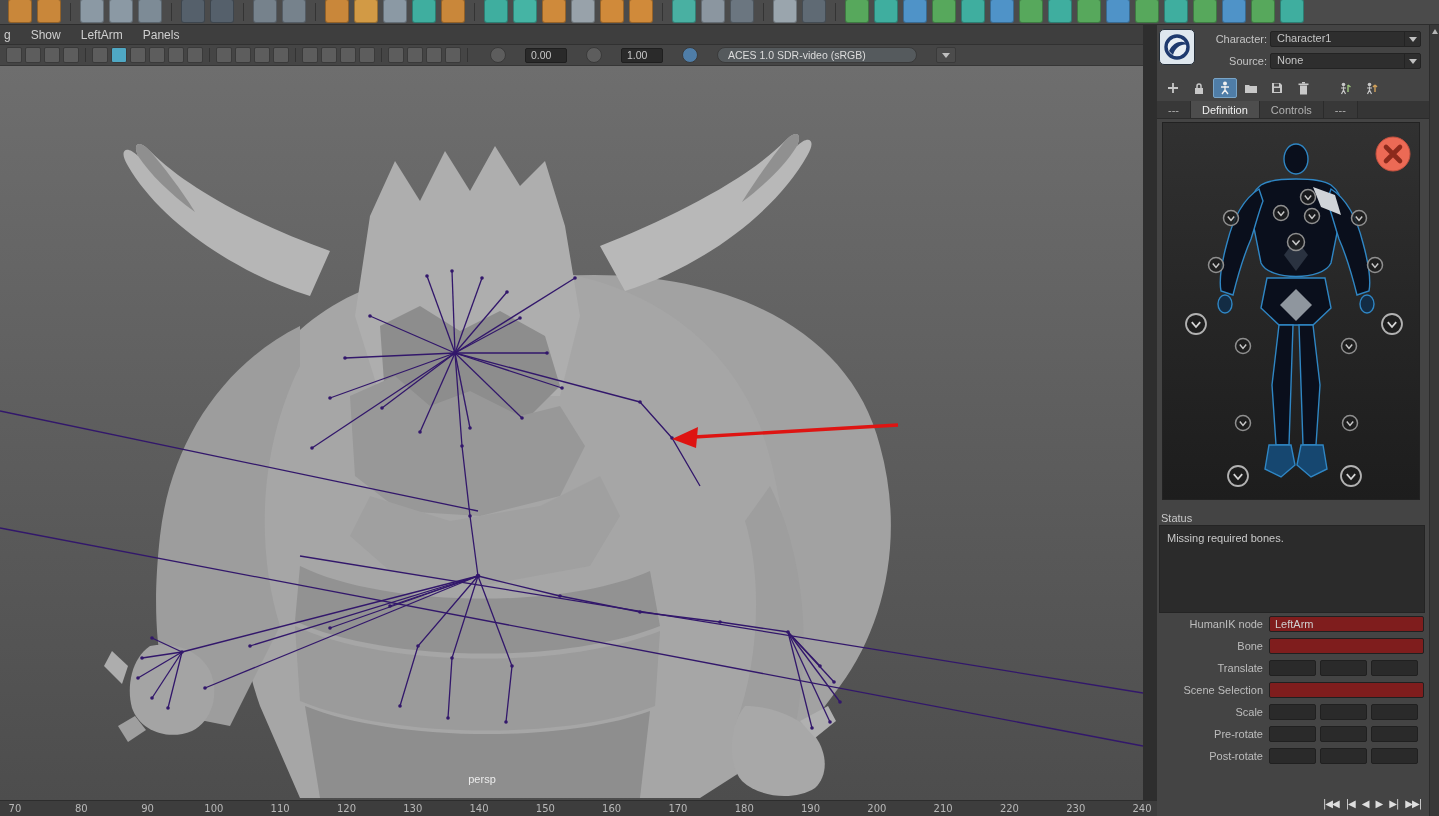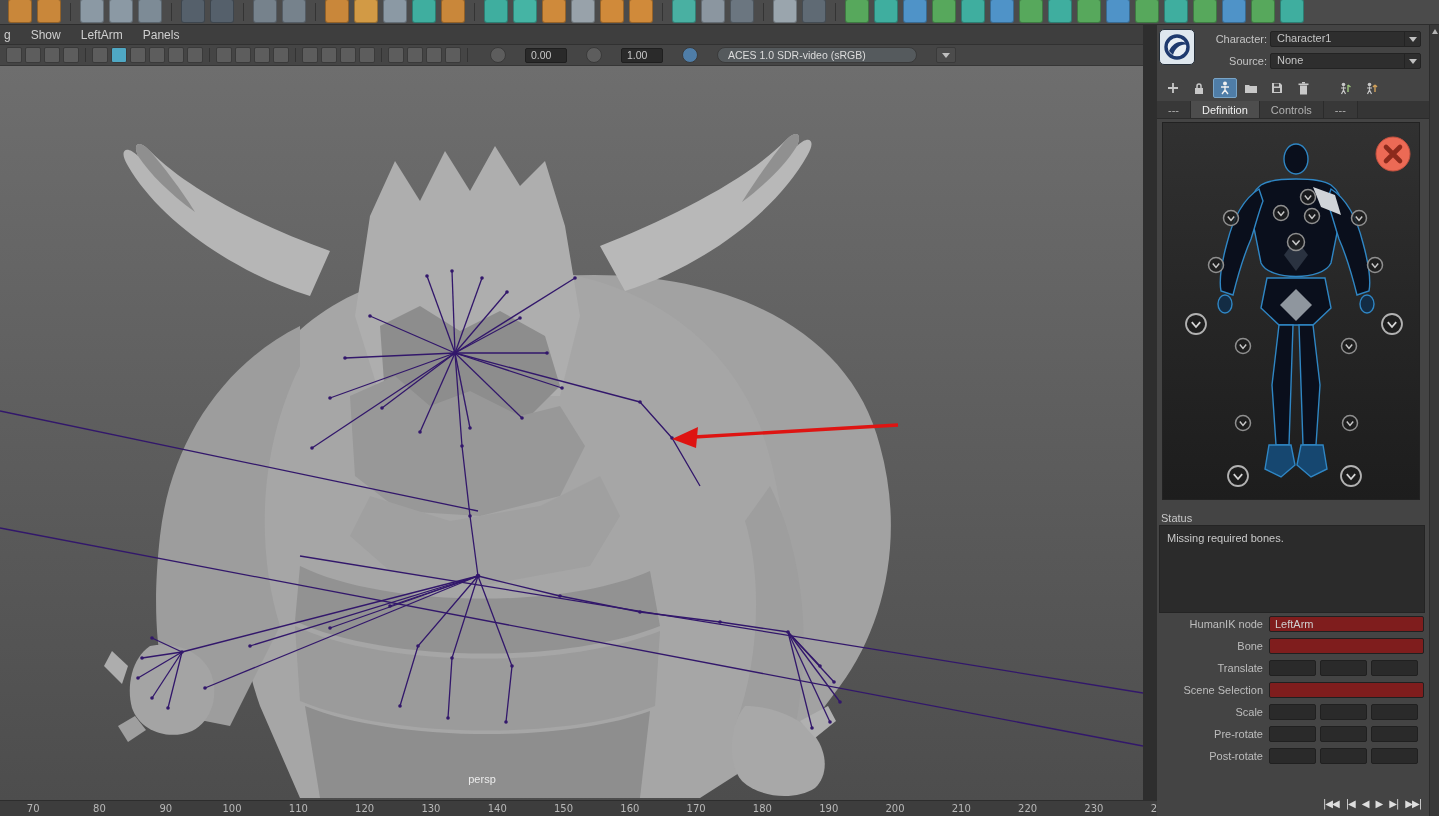--- a/index.html
+++ b/index.html
@@ -33,21 +33,21 @@
     display:flex;align-items:center;justify-content:center;flex:0 0 auto;}
   .tri-down{width:0;height:0;border-left:4px solid transparent;border-right:4px solid transparent;
     border-top:5px solid #c0c0c0;}
   
   #viewport{position:absolute;left:0;top:66px;width:1143px;height:734px;overflow:hidden;}
   #viewport svg{display:block;}
   #camera-label{position:absolute;left:482px;top:707px;transform:translateX(-50%);
     color:#ececec;font-size:11px;}
   
   #timeline{position:absolute;left:0;top:800px;width:1157px;height:16px;background:#3d3d3d;
-    border-top:1px solid #2d2d2d;display:flex;overflow:hidden;}
+    border-top:1px solid #2d2d2d;display:flex;overflow:hidden;justify-content:center;}
   .tick{flex:0 0 66.3px;text-align:center;font-size:10px;color:#b8b8b8;line-height:15px;
     font-family:"DejaVu Sans",sans-serif;}
   
   #divider{position:absolute;left:1143px;top:25px;width:14px;height:775px;background:#2e2e2e;}
   
   #right-scrollbar{position:absolute;left:1429px;top:25px;width:10px;height:791px;background:#383838;
     border-left:1px solid #2c2c2c;}
   #right-scrollbar .tri-up{width:0;height:0;border-left:3px solid transparent;border-right:3px solid transparent;
     border-bottom:5px solid #b5b5b5;margin:4px auto 0 auto;}
   

